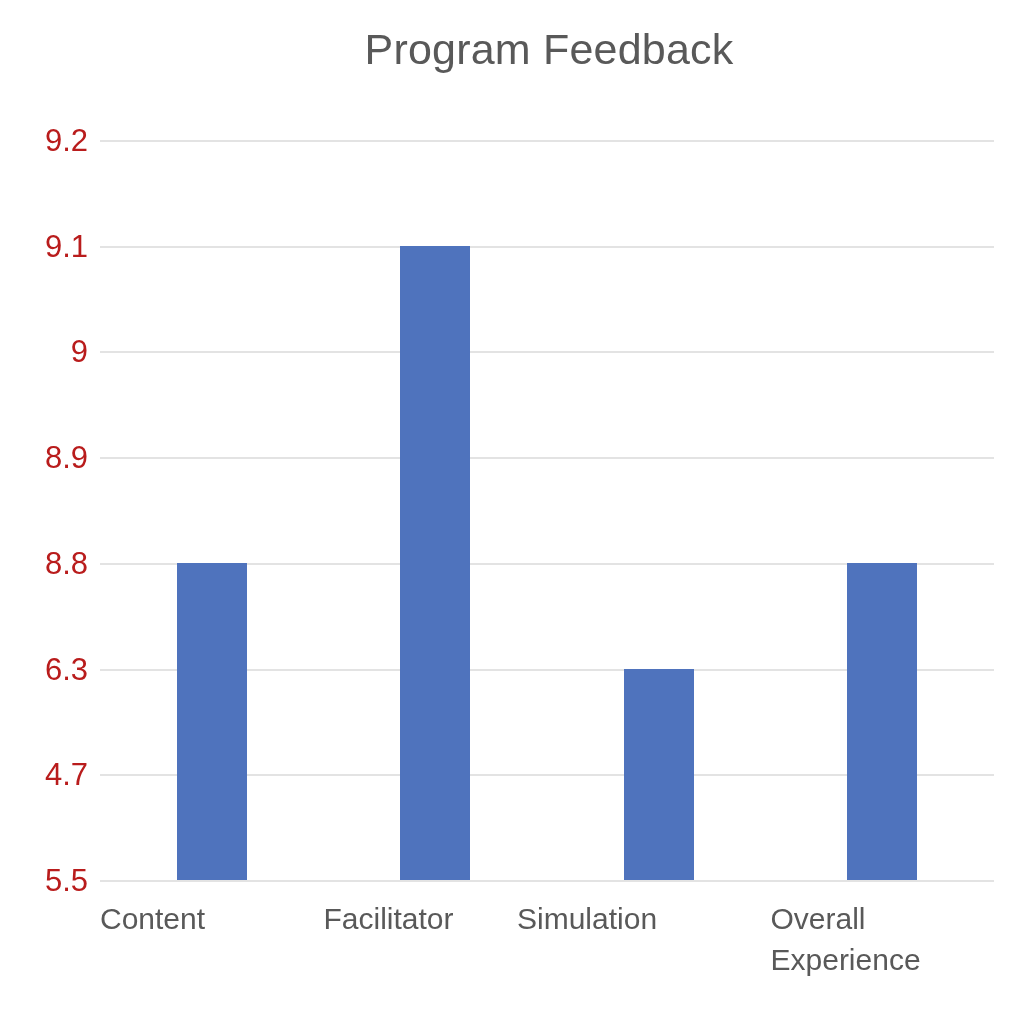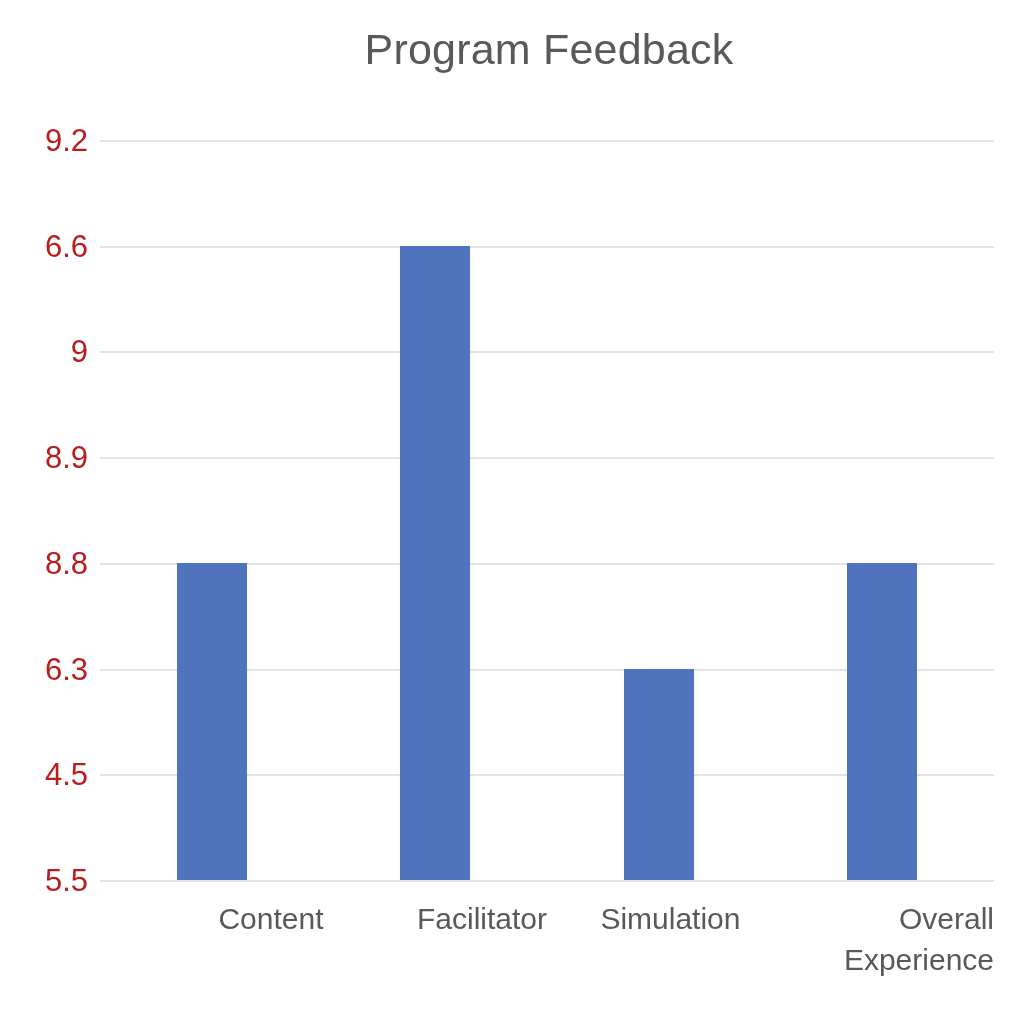--- a/index.html
+++ b/index.html
@@ -73,40 +73,40 @@
     background: #4F73BD;
     bottom: 0;
   }
 
   
   .xtick {
     position: absolute;
     top: 898px;
     font-size: 30px;
     color: #595959;
-    text-align: right;
+    text-align: left;
     line-height: 1.38;
     white-space: pre-line;
   }
 </style>
 </head>
 <body>
 
 <div id="chart-root">
 
   <div id="chart-title">Program Feedback</div>
 
   <div id="y-axis-ticks">
       <div class="ytick" style="top: 140px;">9.2</div>
-      <div class="ytick" style="top: 245.714px;">6.6</div>
+      <div class="ytick" style="top: 245.714px;">9.1</div>
       <div class="ytick" style="top: 351.429px;">9</div>
       <div class="ytick" style="top: 457.143px;">8.9</div>
       <div class="ytick" style="top: 562.857px;">8.8</div>
       <div class="ytick" style="top: 668.571px;">6.3</div>
-      <div class="ytick" style="top: 774.286px;">4.5</div>
+      <div class="ytick" style="top: 774.286px;">4.7</div>
       <div class="ytick" style="top: 880px;">5.5</div>
     </div>
 
   <div id="plot-area">
     <div id="gridlines">
         <div class="gridline" style="top: 0px;"></div>
         <div class="gridline" style="top: 105.714px;"></div>
         <div class="gridline" style="top: 211.429px;"></div>
         <div class="gridline" style="top: 317.143px;"></div>
         <div class="gridline" style="top: 422.857px;"></div>

